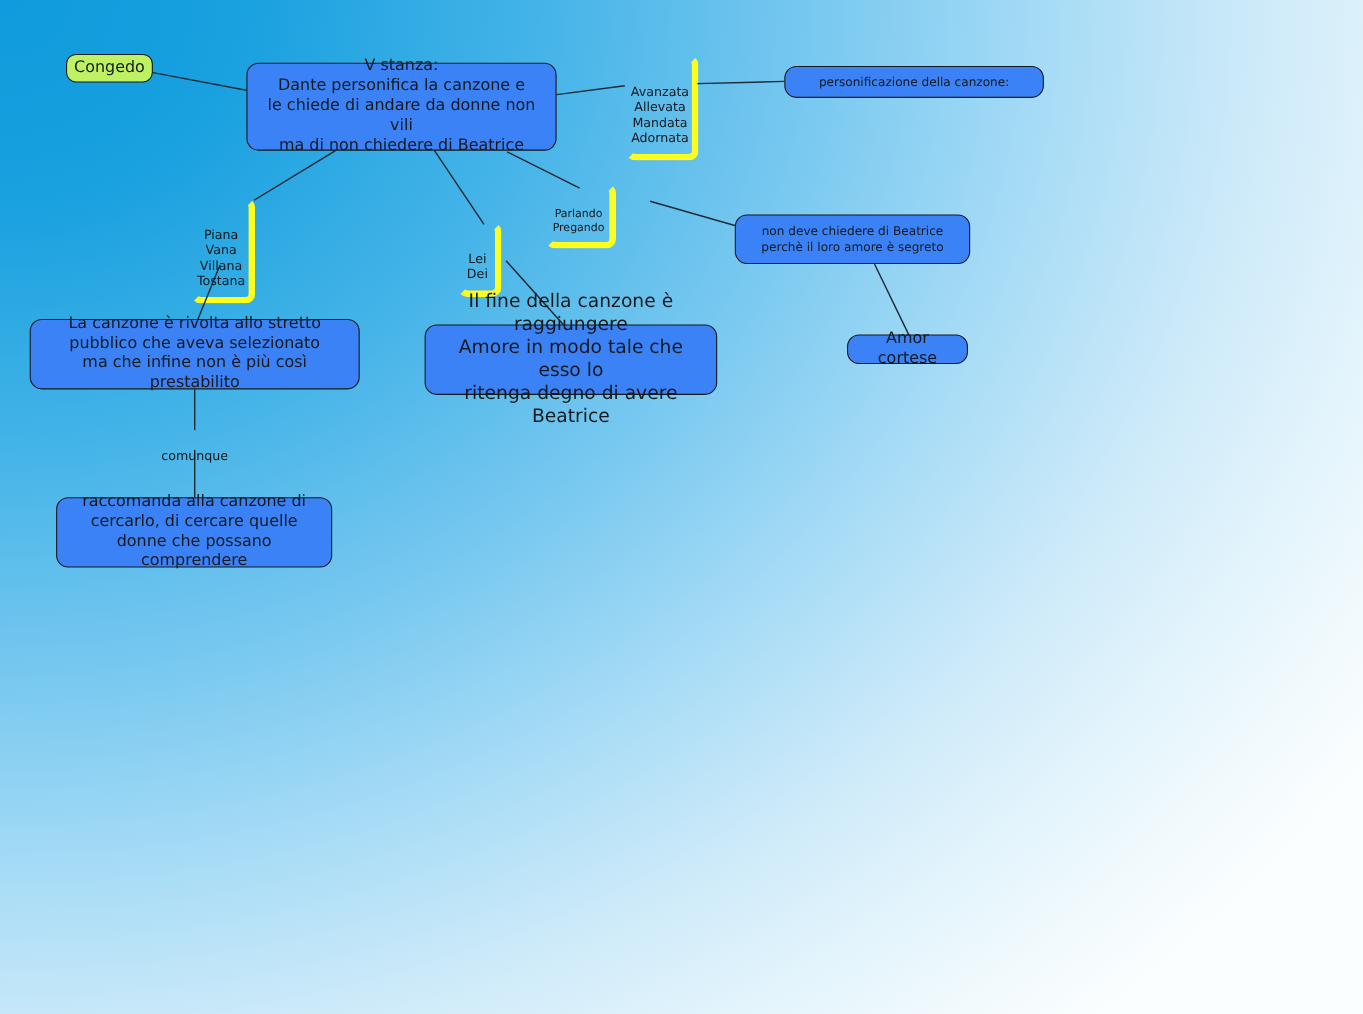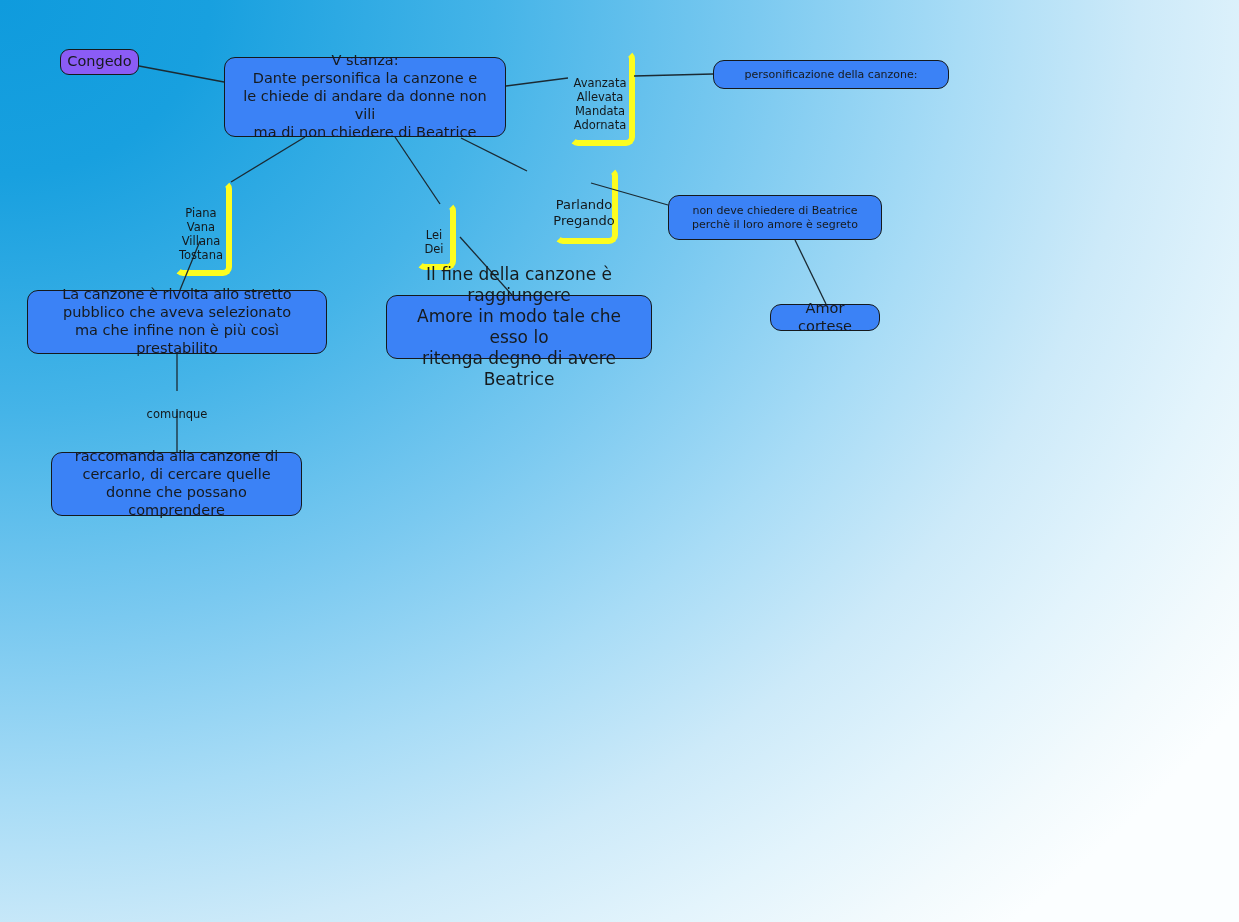--- a/index.html
+++ b/index.html
@@ -51,21 +51,21 @@
     color: #161a1d;
     text-align: center;
     line-height: 1.23;
     padding: 5px 9px;
     white-space: pre-line;
     display: flex;
     align-items: center;
     justify-content: center;
   }
   .node.accent {
-    background: #8b5cf6;
+    background: #bef264;
     border-radius: 9px;
     text-align: center;
   }
 
   
   .marklabel {
     position: absolute;
     color: #14181b;
     text-align: center;
     line-height: 1.22;
@@ -177,21 +177,21 @@
   </div>
 
   <div class="marklabel" style="left:170px; top:178px; width:62px; font-size:11.5px;">
     <span class="bracket"></span>
     <span class="txt">Piana
 Vana
 Villana
 Tostana</span>
   </div>
 
-  <div class="marklabel" style="left:550px; top:165px; width:68px; font-size:13px;text-align:center;">
+  <div class="marklabel" style="left:492px; top:165px; width:68px; font-size:10px;text-align:center;">
     <span class="bracket"></span>
     <span class="txt">Parlando
 Pregando</span>
   </div>
 
   <div class="marklabel" style="left:412px; top:200px; width:44px; font-size:11.5px;">
     <span class="bracket"></span>
     <span class="txt">Lei
 Dei</span>
   </div>

